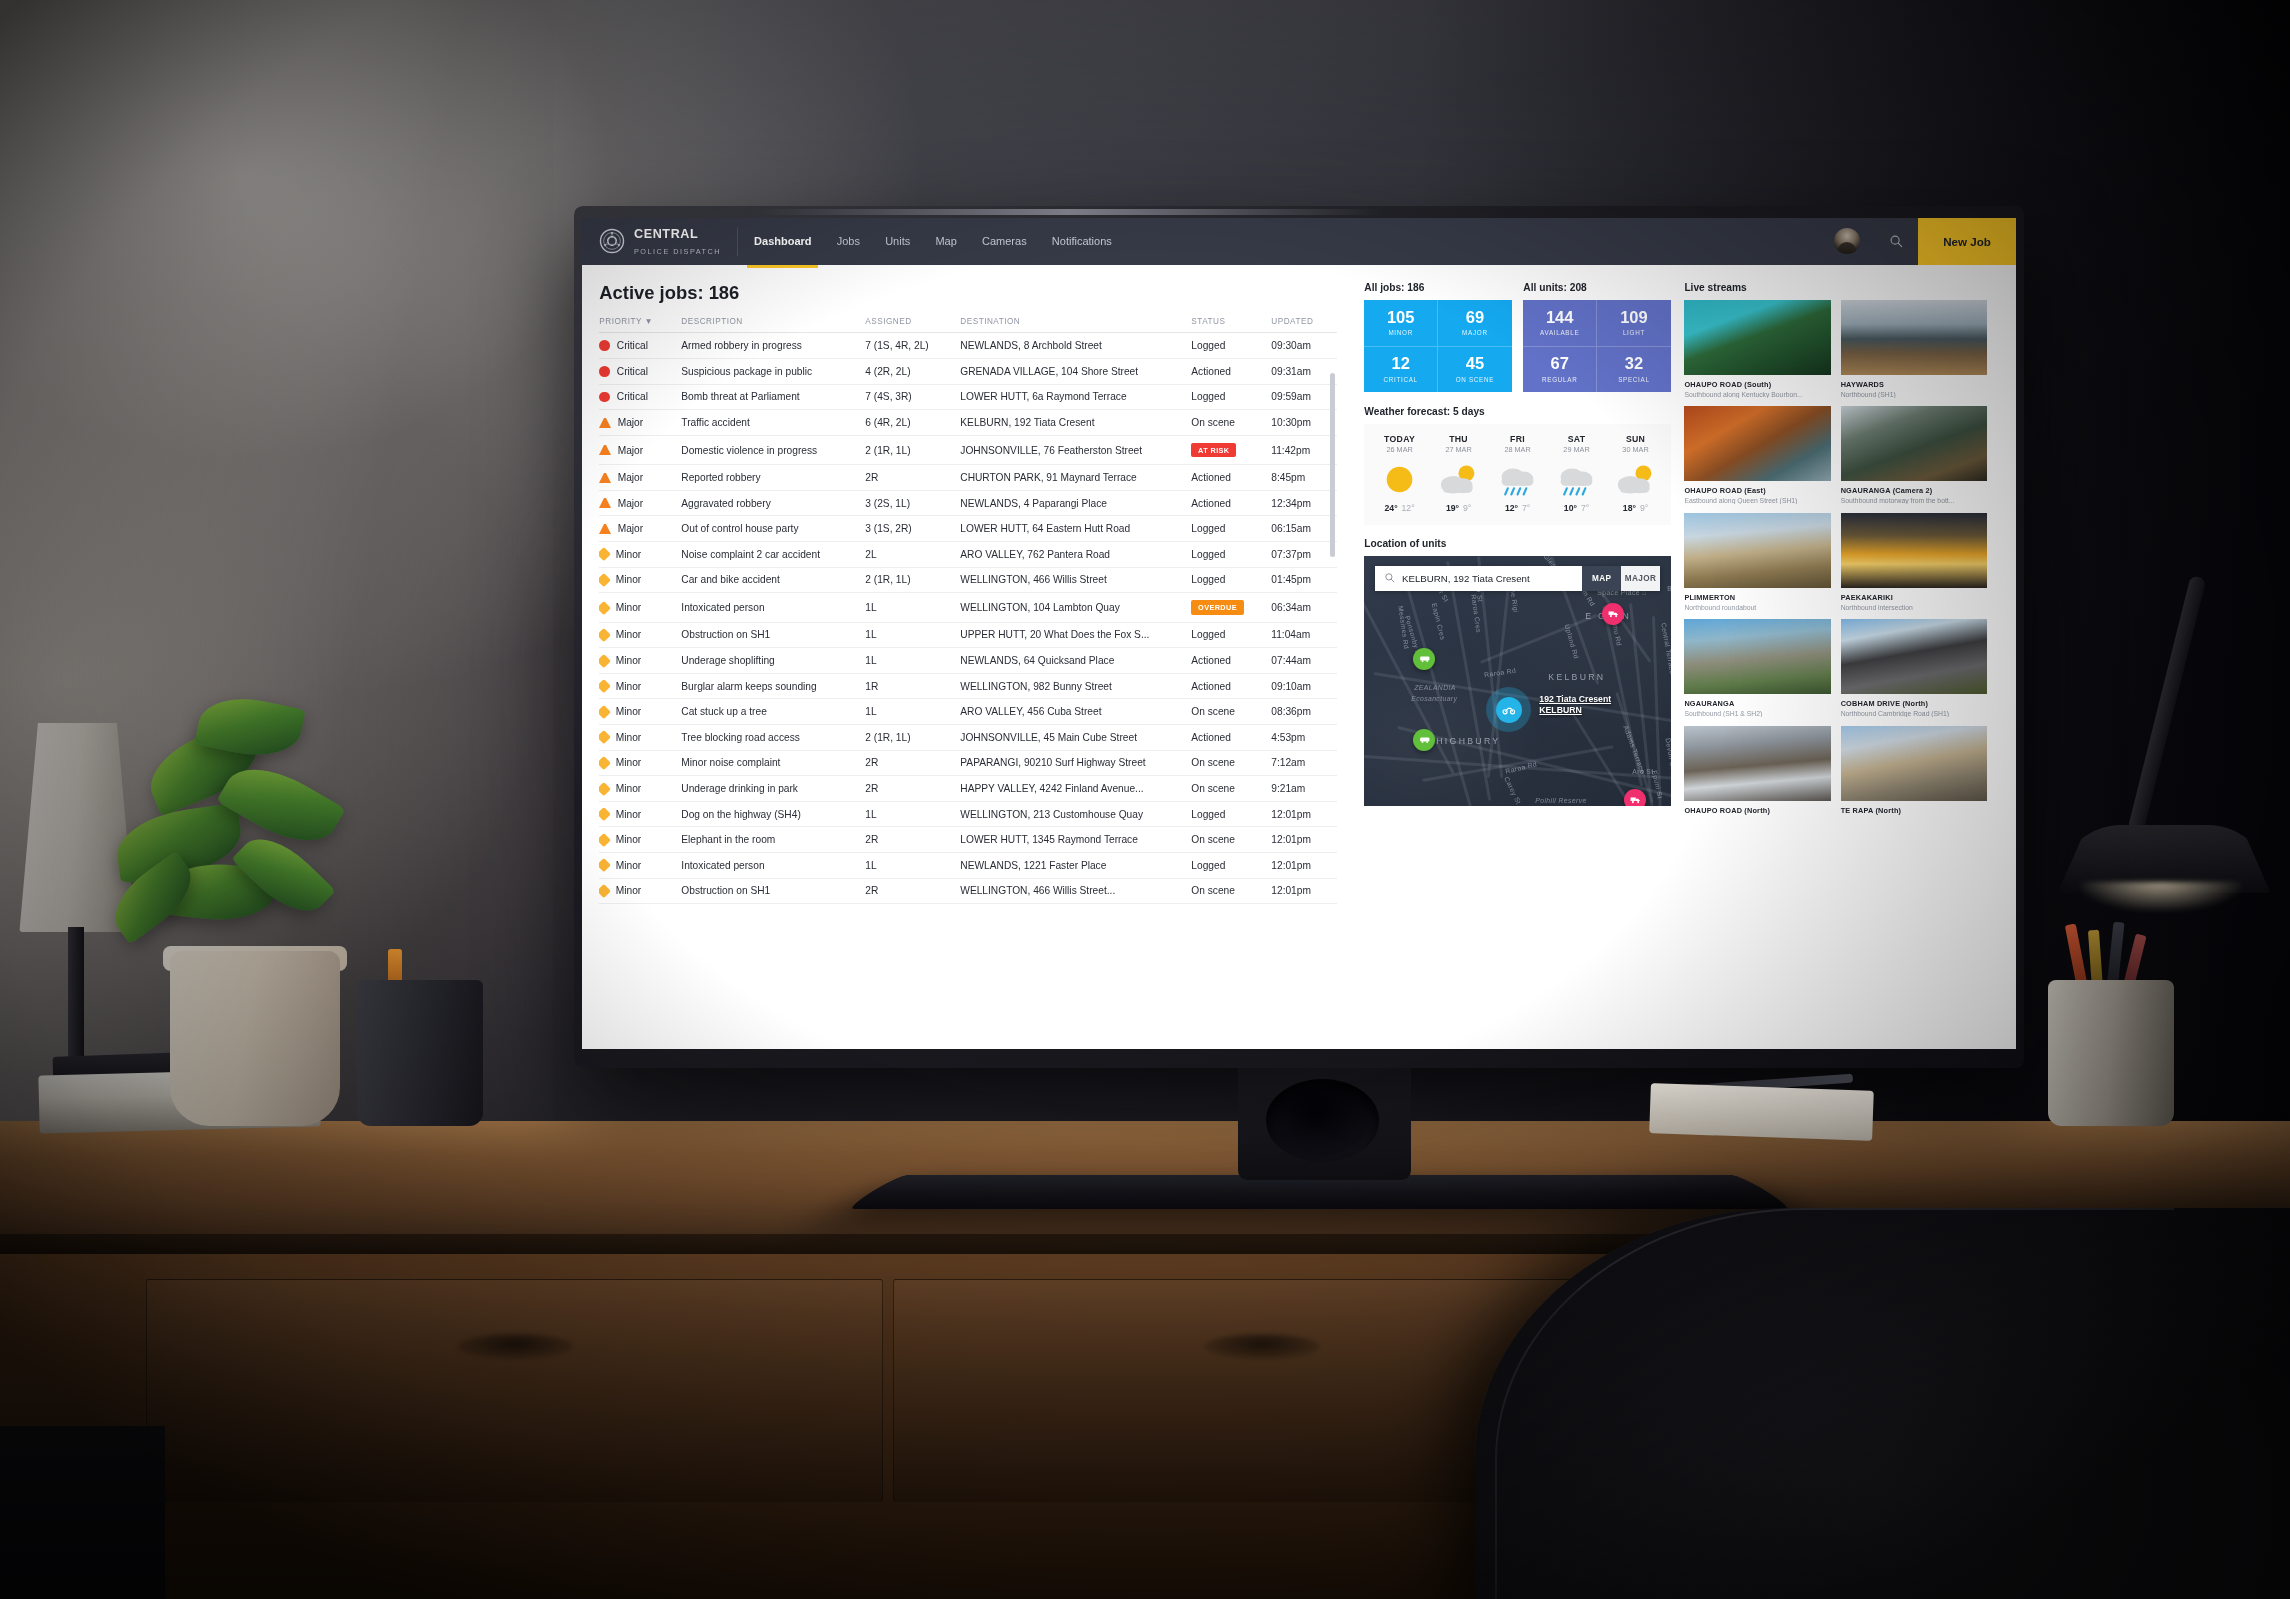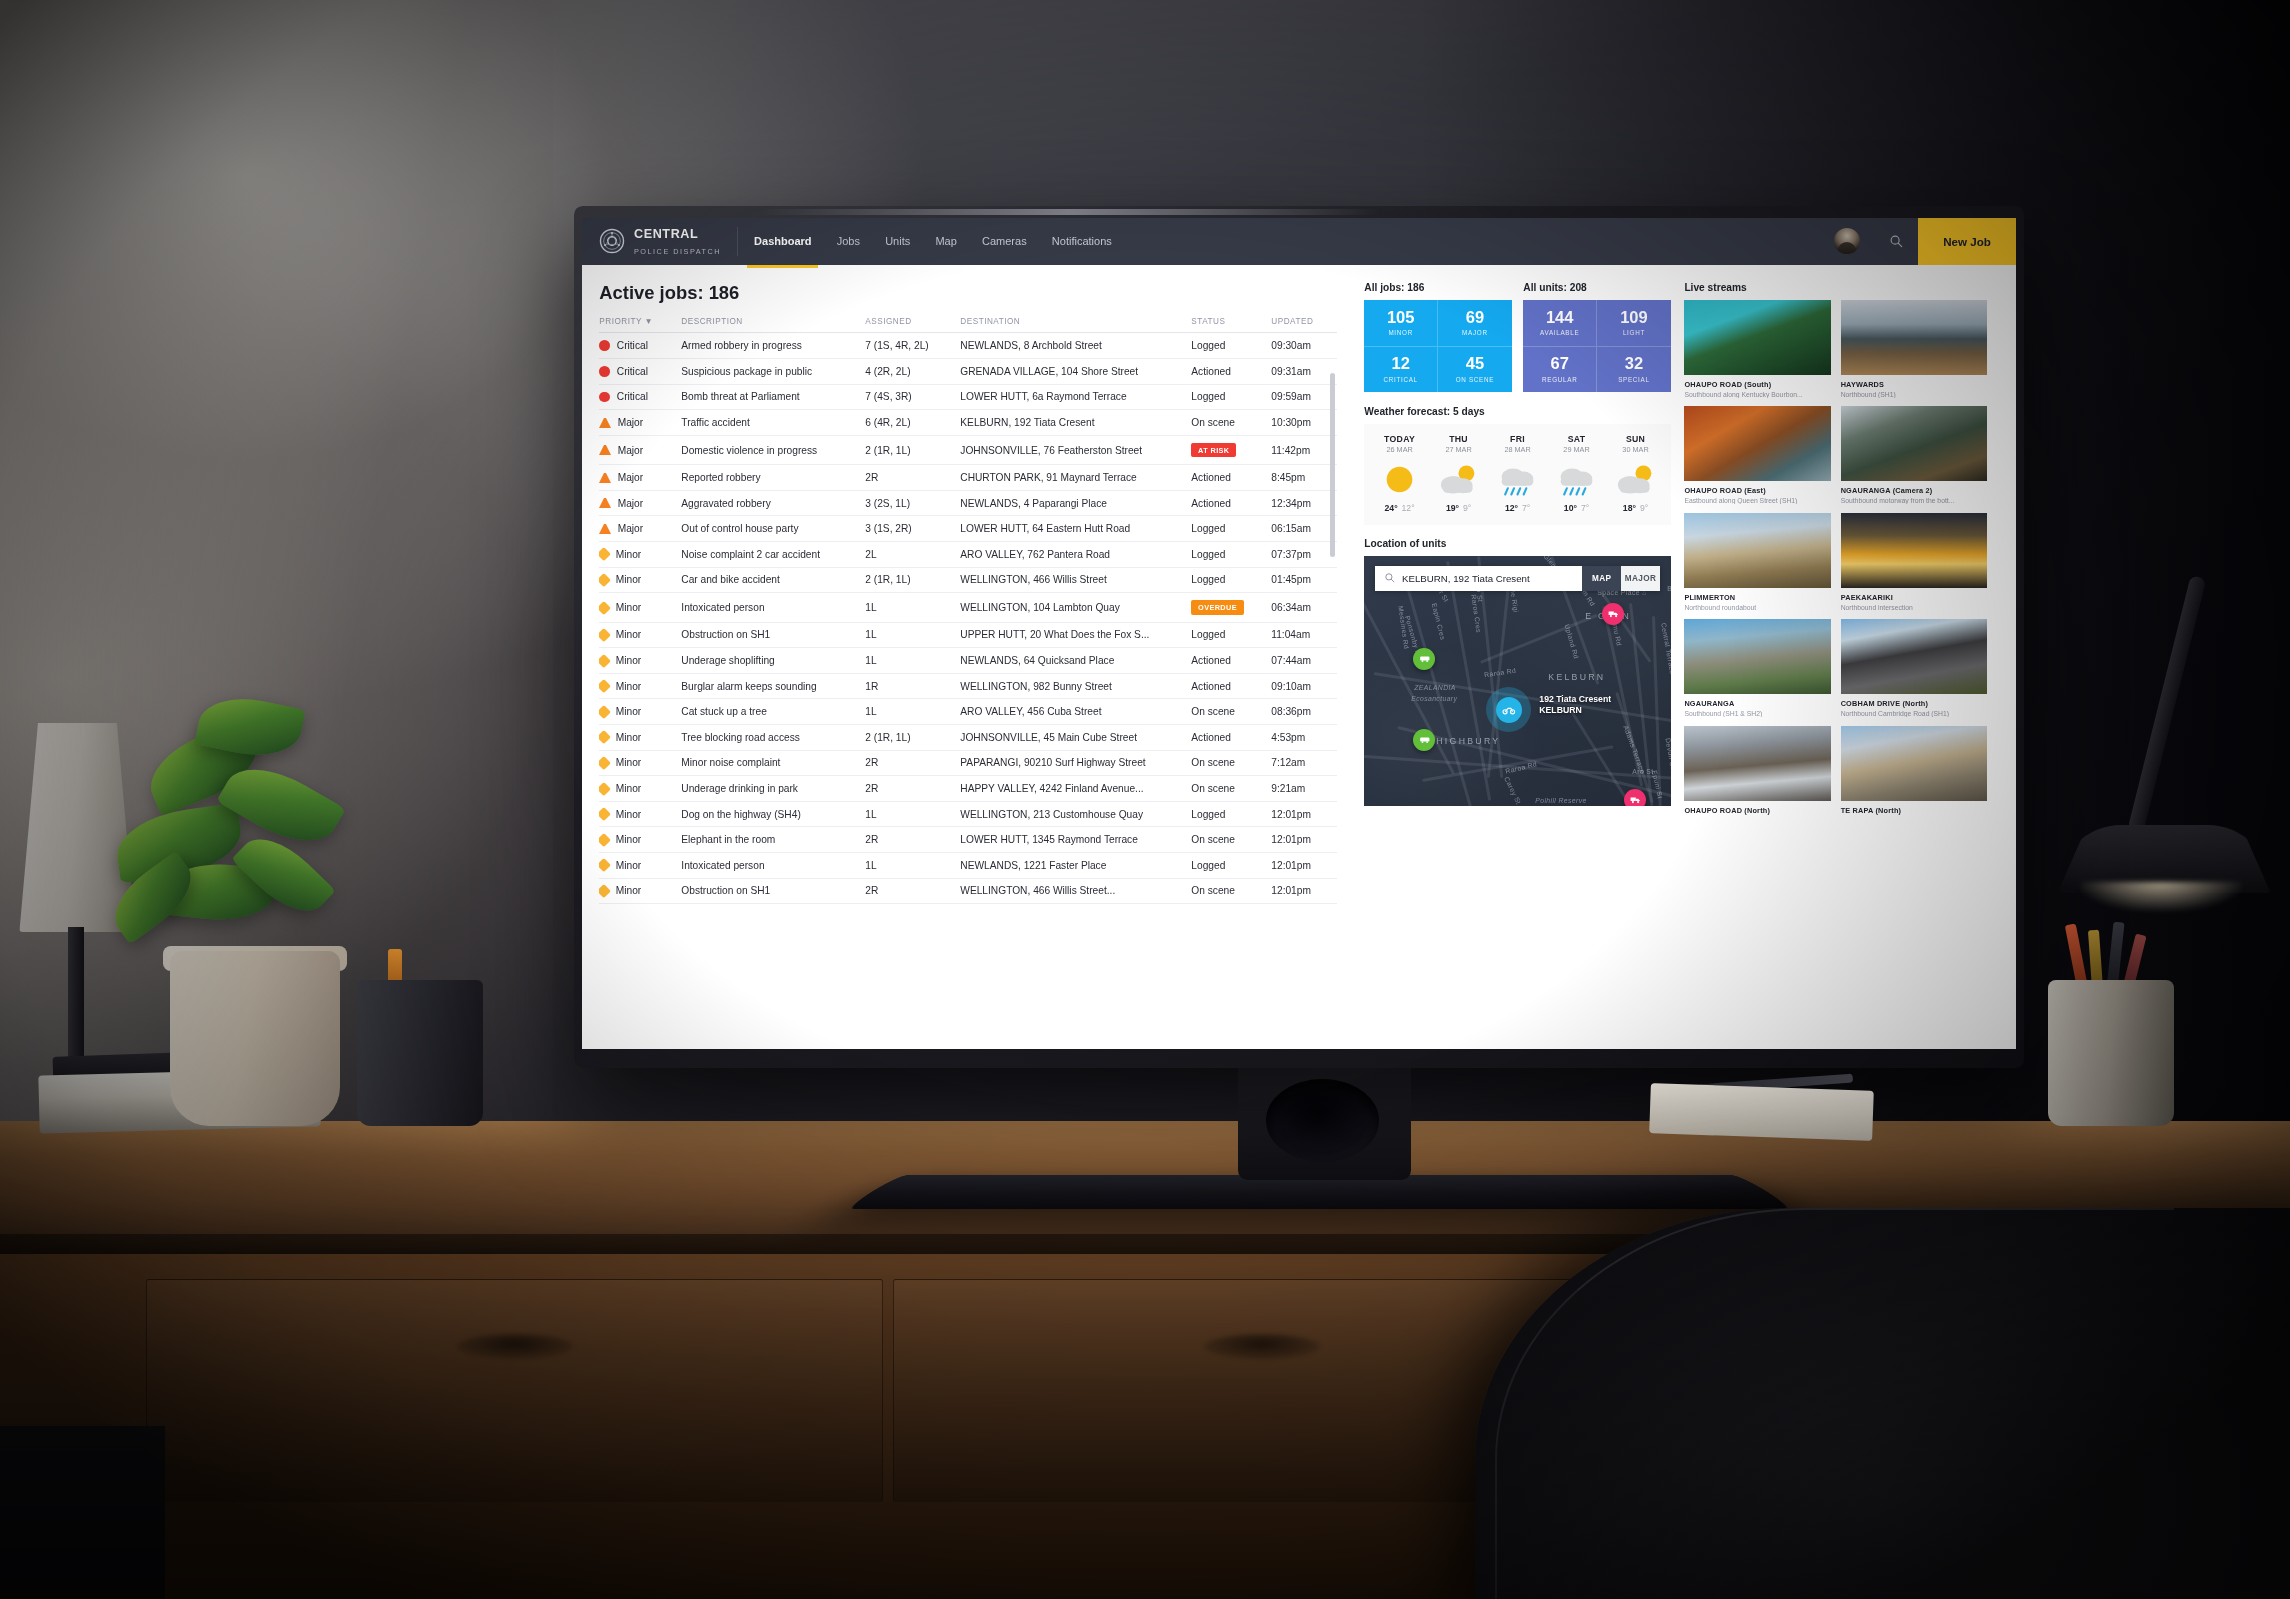--- a/index.html
+++ b/index.html
@@ -999,21 +999,21 @@
 
             <div class="pin-sel" style="left:122px; top:131px;">
               <div class="pin-sel-inner">
                 <svg viewBox="0 0 20 20" width="13.6" height="13.6" fill="#fff">
                     <circle cx="4.5" cy="13" r="3" fill="none" stroke="#fff" stroke-width="1.7"></circle>
                     <circle cx="15.5" cy="13" r="3" fill="none" stroke="#fff" stroke-width="1.7"></circle>
                     <path d="M4.5 13 L9 8 h4 l2.5 5" fill="none" stroke="#fff" stroke-width="1.7"></path>
                   </svg>
               </div>
             </div>
-            <div class="pin-tip" style="left:175px; top:138px;">
+            <div class="pin-tip" style="left:175px; top:138px;text-decoration:underline;">
               <div>192 Tiata Cresent</div>
               <div>KELBURN</div>
             </div>
           </div>
         </div>
 
         <div class="col-right">
           <div class="sec-label">Live streams</div>
           <div class="streams-grid" id="streams-grid">
               <div>

